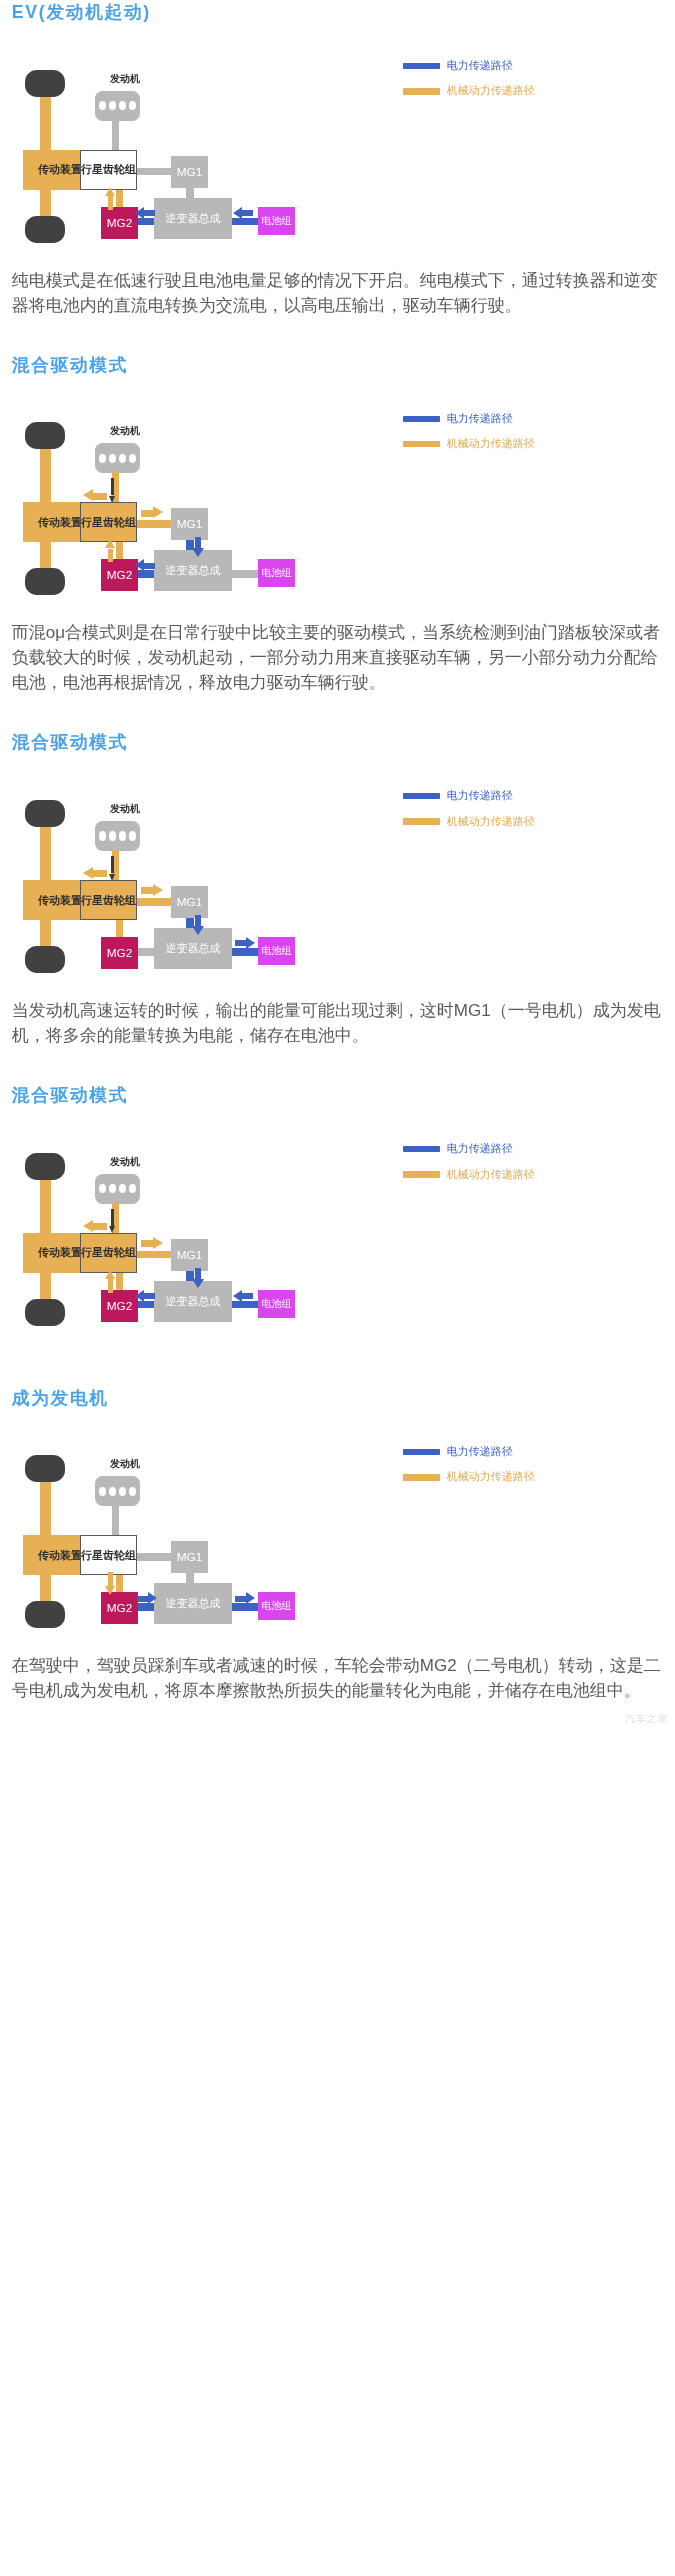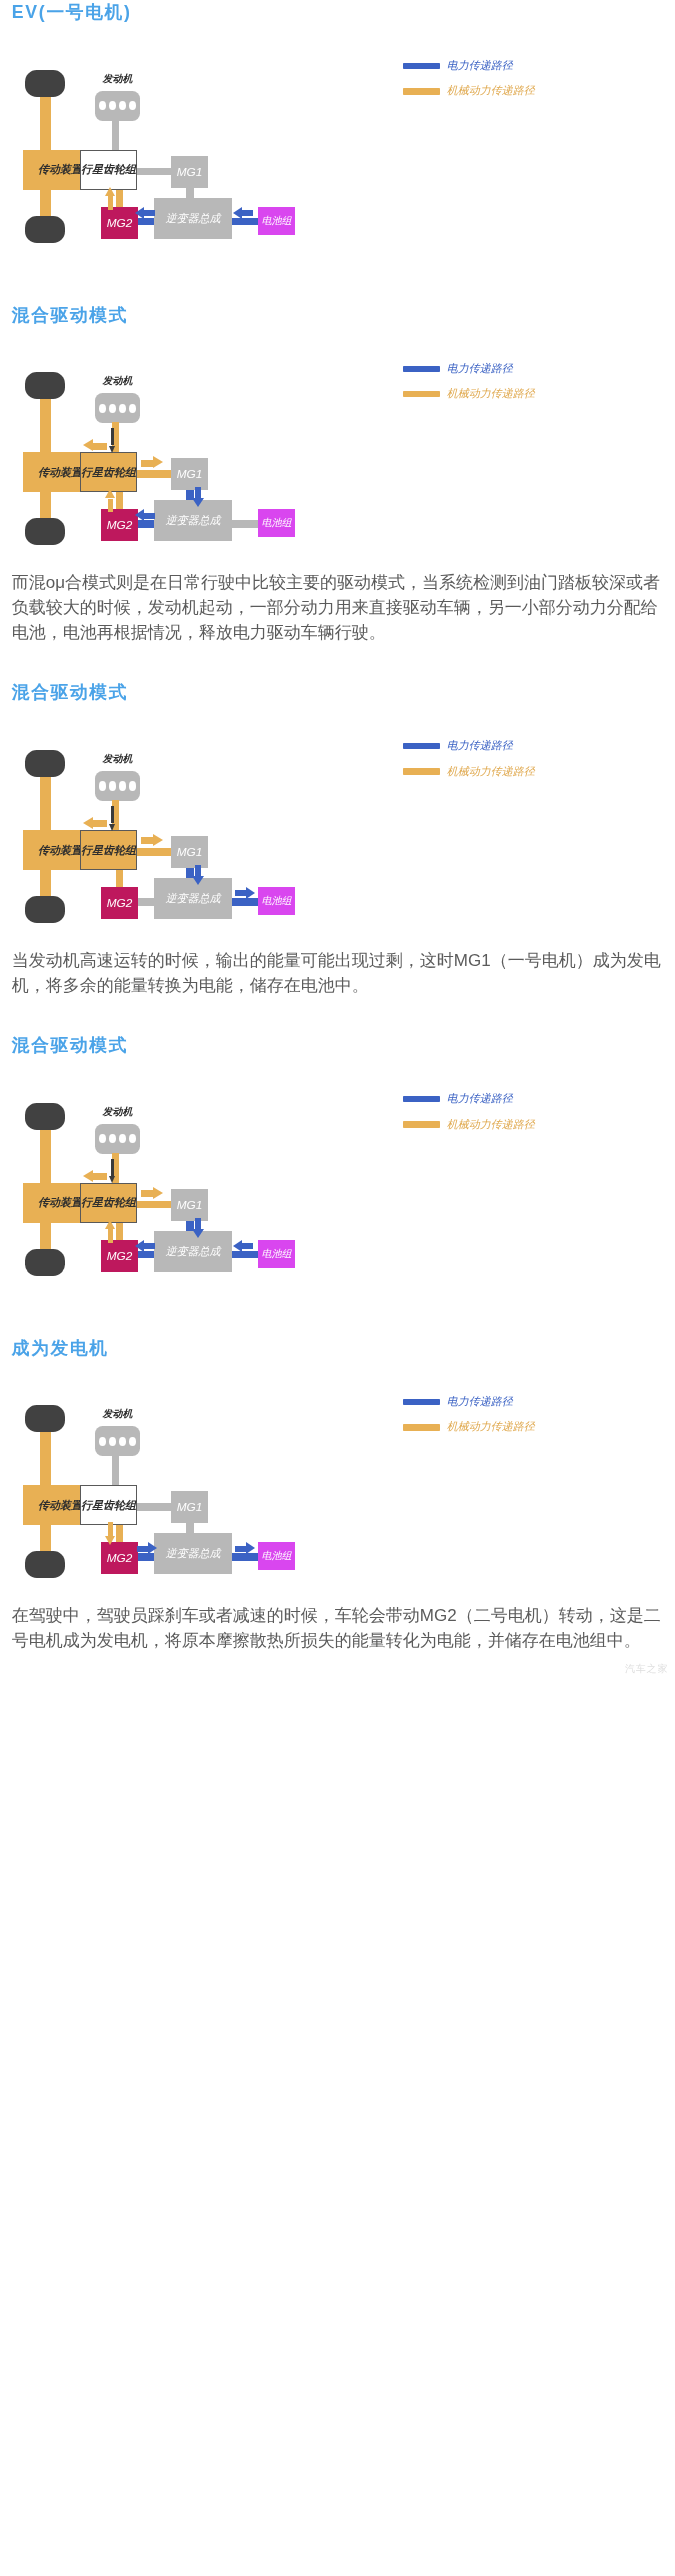--- a/index.html
+++ b/index.html
@@ -32,21 +32,20 @@
   .spacer-sm { height: 15px; }
   .spacer-md { height: 25px; }
   .spacer-lg { height: 35px; }
 
   
   .diagram {
     position: relative;
     width: 675px;
     height: 211px;
     margin: 0 auto;
-    font-style: italic;
   }
 
   
   .legend { position:absolute; left:403px; top:15px; }
   .legend-row { display:flex; align-items:center; height:18.6px; margin-bottom:6.8px; }
   .legend-swatch { width:37px; height:5.9px; border-radius:0.8px; margin-right:6.8px; }
   .legend-swatch.elec { background:#3b62c4; }
   .legend-swatch.mech { background:#e8b054; height:6.8px; }
   .legend-label { font-size:11px; line-height:11.8px; }
   .legend-label.elec { color:#3b62c4; }
@@ -66,21 +65,21 @@
 
   
   .engine-box {
     position:absolute; left:95px; top:49px; width:45px; height:30px;
     background:#b8b8b8; border-radius:7.6px;
     display:flex; align-items:center; justify-content:center; gap:2.5px;
   }
   .engine-dot { width:7.6px; height:9.3px; background:#ffffff; border-radius:50%; }
   .engine-label {
     position:absolute; left:95px; top:30px; width:45px;
-    text-align:center; font-size:10px; color:#2e2e2e; font-weight:700;
+    text-align:right; font-size:10px; color:#2e2e2e; font-weight:700;
     letter-spacing:0px;
   }
   
   .engine-stem {
     position:absolute; left:112px; top:78px; width:6.8px; height:32px;
   }
 
   
   .box {
     position:absolute;
@@ -172,21 +171,21 @@
     position:absolute; right:6.8px; bottom:2px;
     font-size:10px; color:#dedede; letter-spacing:0.8px;
   }
 </style>
 </head>
 <body>
 
 <div class="page">
 
   <div>
-    <div class="heading">EV(一号电机)</div>
+    <div class="heading">EV(发动机起动)</div>
     <div class="spacer-sm"></div>
     <div class="diagram">
         <div class="legend">
           <div class="legend-row">
             <span class="legend-swatch elec"></span>
             <span class="legend-label elec">电力传递路径</span>
           </div>
           <div class="legend-row">
             <span class="legend-swatch mech"></span>
             <span class="legend-label mech">机械动力传递路径</span>
@@ -221,20 +220,21 @@
         <div class="arrow ar-left-blue" style="left:135px;top:165px;width:20px;height:12.7px;">
           <div class="shaft"></div>
           <div class="head"></div>
         </div>
         <div class="arrow ar-left-blue" style="left:233px;top:165px;width:20px;height:12.7px;">
           <div class="shaft"></div>
           <div class="head"></div>
         </div>
       </div>
     <div class="spacer-sm"></div>
+    <div class="para">纯电模式是在低速行驶且电池电量足够的情况下开启。纯电模式下，通过转换器和逆变器将电池内的直流电转换为交流电，以高电压输出，驱动车辆行驶。</div>
   </div>
 
   <div class="spacer-lg"></div>
 
   <div>
     <div class="heading">混合驱动模式</div>
     <div class="spacer-sm"></div>
     <div class="diagram">
         <div class="legend">
           <div class="legend-row">

